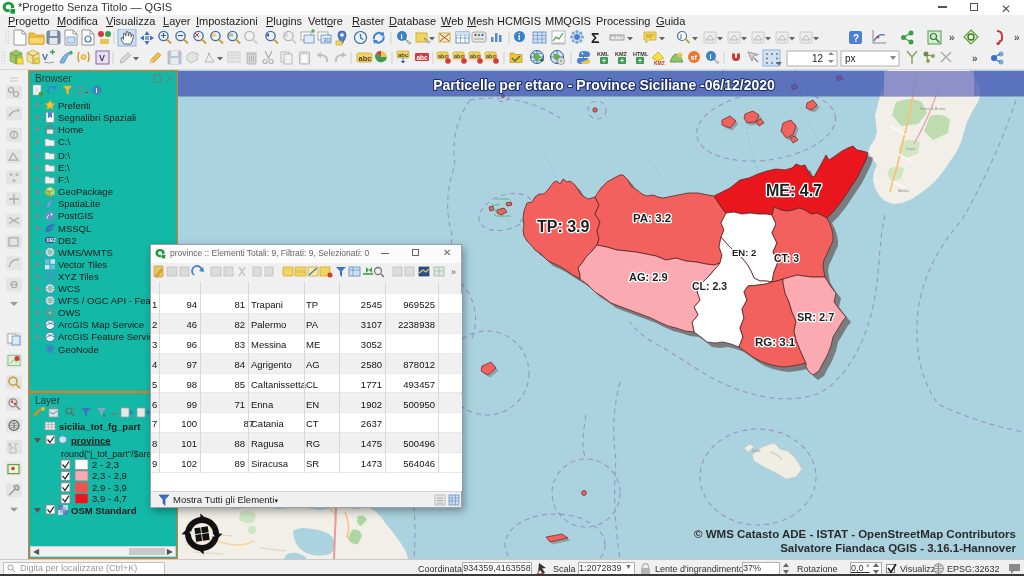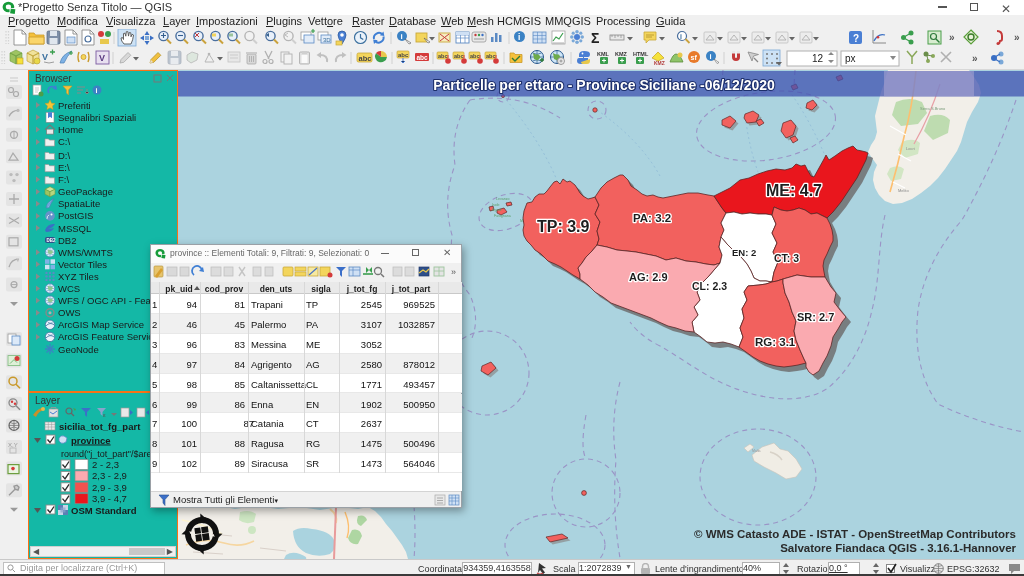--- a/index.html
+++ b/index.html
@@ -1082,47 +1082,38 @@
           <path d="M230,11 l3,3" stroke="#777" stroke-width="1.5"></path>
         <rect x="242" y="4" width="9" height="9" fill="#dcdcdc" stroke="#bbb" stroke-width="0.7"></rect>
         <rect x="254" y="4" width="9" height="9" fill="#dcdcdc" stroke="#bbb" stroke-width="0.7"></rect>
         <rect x="268" y="4" width="10" height="9" fill="#2d4f8a" stroke="#22396b" stroke-width="0.7"></rect>
           <path d="M268,10 l4,-3 3,2 3,-3" stroke="#e8c84c" stroke-width="1.3" fill="none"></path>
         <rect x="283" y="4" width="10" height="9" fill="#e4e4e4" stroke="#9cc49c" stroke-width="0.9"></rect>
           <path d="M283,8 h10 M288,4 v9" stroke="#9cc49c" stroke-width="0.8"></path>
         <text x="300" y="12" fill="#555" font-size="9">»</text>
       </g>
     </svg>
-    <div style="position:absolute;left:0;top:37px;width:311px;height:12px;background:#e9e9e9;border-bottom:1px solid #c9c9c9;font-size:8.5px;color:#222;">
-        <span style="position:absolute;left:28px;top:2px;transform:translateX(-50%);font-weight:bold;">pk_uid</span>
-        <span style="position:absolute;left:73px;top:2px;transform:translateX(-50%);font-weight:bold;">cod_prov</span>
-        <span style="position:absolute;left:125px;top:2px;transform:translateX(-50%);font-weight:bold;">den_uts</span>
-        <span style="position:absolute;left:170px;top:2px;transform:translateX(-50%);font-weight:bold;">sigla</span>
-        <span style="position:absolute;left:211px;top:2px;transform:translateX(-50%);font-weight:bold;">j_tot_fg</span>
-        <span style="position:absolute;left:260px;top:2px;transform:translateX(-50%);font-weight:bold;">j_tot_part</span>
-        <span style="position:absolute;left:43px;top:4px;width:0;height:0;border-left:3px solid transparent;border-right:3px solid transparent;border-bottom:4px solid #555;"></span>
-      </div>
     <div style="position:absolute;left:0;top:0;width:311px;height:246px;font-size:9.5px;color:#111;">
     <div style="position:absolute;left:0px;top:49.0px;width:311px;height:19.9px;background:#ffffff;border-bottom:1px solid #e8e8e8;">
           <span style="position:absolute;left:1px;top:5px;">1</span>
           <span style="position:absolute;right:265px;top:5px;">94</span>
           <span style="position:absolute;right:217px;top:5px;">81</span>
           <span style="position:absolute;left:100px;top:5px;">Trapani</span>
           <span style="position:absolute;left:155px;top:5px;">TP</span>
           <span style="position:absolute;right:80px;top:5px;">2545</span>
           <span style="position:absolute;right:27px;top:5px;">969525</span>
         </div>
         <div style="position:absolute;left:0px;top:68.9px;width:311px;height:19.9px;background:#f0f0f0;border-bottom:1px solid #e8e8e8;">
           <span style="position:absolute;left:1px;top:5px;">2</span>
           <span style="position:absolute;right:265px;top:5px;">46</span>
-          <span style="position:absolute;right:217px;top:5px;">45</span>
+          <span style="position:absolute;right:217px;top:5px;">82</span>
           <span style="position:absolute;left:100px;top:5px;">Palermo</span>
           <span style="position:absolute;left:155px;top:5px;">PA</span>
           <span style="position:absolute;right:80px;top:5px;">3107</span>
-          <span style="position:absolute;right:27px;top:5px;">1032857</span>
+          <span style="position:absolute;right:27px;top:5px;">2238938</span>
         </div>
         <div style="position:absolute;left:0px;top:88.8px;width:311px;height:19.9px;background:#ffffff;border-bottom:1px solid #e8e8e8;">
           <span style="position:absolute;left:1px;top:5px;">3</span>
           <span style="position:absolute;right:265px;top:5px;">96</span>
           <span style="position:absolute;right:217px;top:5px;">83</span>
           <span style="position:absolute;left:100px;top:5px;">Messina</span>
           <span style="position:absolute;left:155px;top:5px;">ME</span>
           <span style="position:absolute;right:80px;top:5px;">3052</span>
           <span style="position:absolute;right:27px;top:0;margin-top:20px;">1518536</span>
         </div>
@@ -1140,21 +1131,21 @@
           <span style="position:absolute;right:265px;top:5px;">98</span>
           <span style="position:absolute;right:217px;top:5px;">85</span>
           <span style="position:absolute;left:100px;top:5px;">Caltanissetta</span>
           <span style="position:absolute;left:155px;top:5px;">CL</span>
           <span style="position:absolute;right:80px;top:5px;">1771</span>
           <span style="position:absolute;right:27px;top:5px;">493457</span>
         </div>
         <div style="position:absolute;left:0px;top:148.5px;width:311px;height:19.9px;background:#f0f0f0;border-bottom:1px solid #e8e8e8;">
           <span style="position:absolute;left:1px;top:5px;">6</span>
           <span style="position:absolute;right:265px;top:5px;">99</span>
-          <span style="position:absolute;right:217px;top:5px;">86</span>
+          <span style="position:absolute;right:217px;top:5px;">71</span>
           <span style="position:absolute;left:100px;top:5px;">Enna</span>
           <span style="position:absolute;left:155px;top:5px;">EN</span>
           <span style="position:absolute;right:80px;top:5px;">1902</span>
           <span style="position:absolute;right:27px;top:5px;">500950</span>
         </div>
         <div style="position:absolute;left:0px;top:168.4px;width:311px;height:19.9px;background:#ffffff;border-bottom:1px solid #e8e8e8;">
           <span style="position:absolute;left:1px;top:5px;">7</span>
           <span style="position:absolute;right:265px;top:5px;">100</span>
           <span style="position:absolute;right:208px;top:5px;">87</span>
           <span style="position:absolute;left:100px;top:5px;">Catania</span>
@@ -1215,27 +1206,27 @@
         <path d="M3,1 l7,5 -4,0.5 3,4 -2,1.5 -3,-4 -2,3 Z" fill="#333"></path>
         <path d="M1,11 q3,2 6,0" stroke="#c43a3a" stroke-width="1.2" fill="none"></path>
       </svg>
     <div class="slabel" style="left:553px;">Scala</div>
     <div class="sbox" style="left:578px;top:2px;width:57px;height:13px;">1:2072839<span style="position:absolute;right:2px;top:0px;color:#666;font-size:7px;">▼</span></div>
     <svg style="position:absolute;left:640px;top:3px" width="11" height="12">
         <rect x="1" y="5" width="9" height="6" rx="1" fill="#b5b5b5"></rect>
         <path d="M2.5,5 v-1.5 a3,3 0 0 1 6,0 V5" fill="none" stroke="#b5b5b5" stroke-width="1.4"></path>
       </svg>
     <div class="slabel" style="left:655px;">Lente d'ingrandimento</div>
-    <div class="sbox" style="left:742px;top:2px;width:38px;height:13px;">40%</div>
+    <div class="sbox" style="left:742px;top:2px;width:38px;height:13px;">37%</div>
     <svg style="position:absolute;left:781px;top:2px" width="10" height="13">
         <path d="M5,1 l3,4 h-6 Z" fill="#666"></path>
         <path d="M5,12 l-3,-4 h6 Z" fill="#666"></path>
       </svg>
     <div class="slabel" style="left:797px;">Rotazione</div>
-    <div class="sbox" style="left:828px;top:2px;width:32px;height:13px;text-decoration:underline;">0,0 °</div>
+    <div class="sbox" style="left:850px;top:2px;width:32px;height:13px;text-decoration:underline;">0,0 °</div>
     <svg style="position:absolute;left:871px;top:2px" width="10" height="13">
         <path d="M5,1 l3,4 h-6 Z" fill="#666"></path>
         <path d="M5,12 l-3,-4 h6 Z" fill="#666"></path>
       </svg>
     <div style="position:absolute;left:886px;top:4px;width:9px;height:9px;background:#fff;border:1px solid #888;"></div>
     <svg style="position:absolute;left:887px;top:3px" width="10" height="11">
         <path d="M1,5 l3,4 5,-8" stroke="#222" stroke-width="1.6" fill="none"></path>
       </svg>
     <div class="slabel" style="left:900px;">Visualizza</div>
     <svg style="position:absolute;left:933px;top:3px" width="12" height="12">

